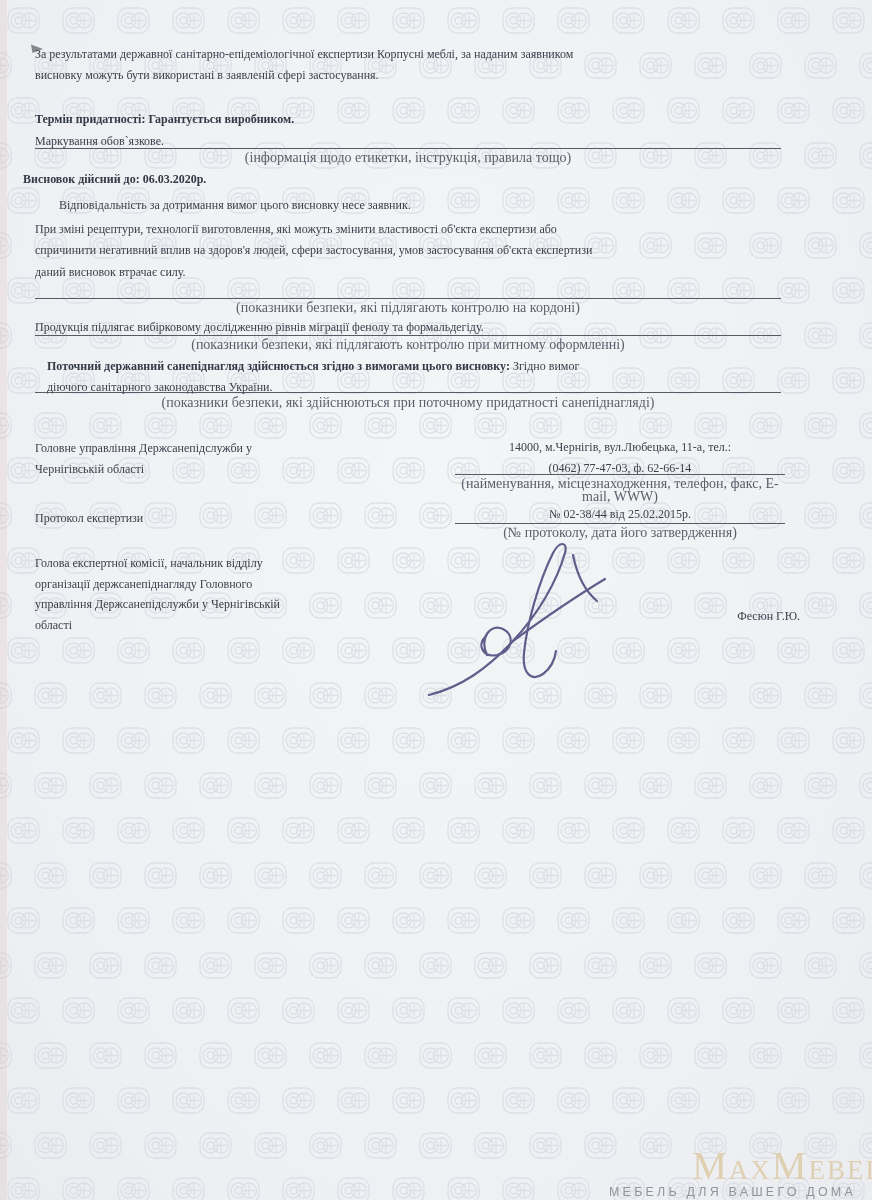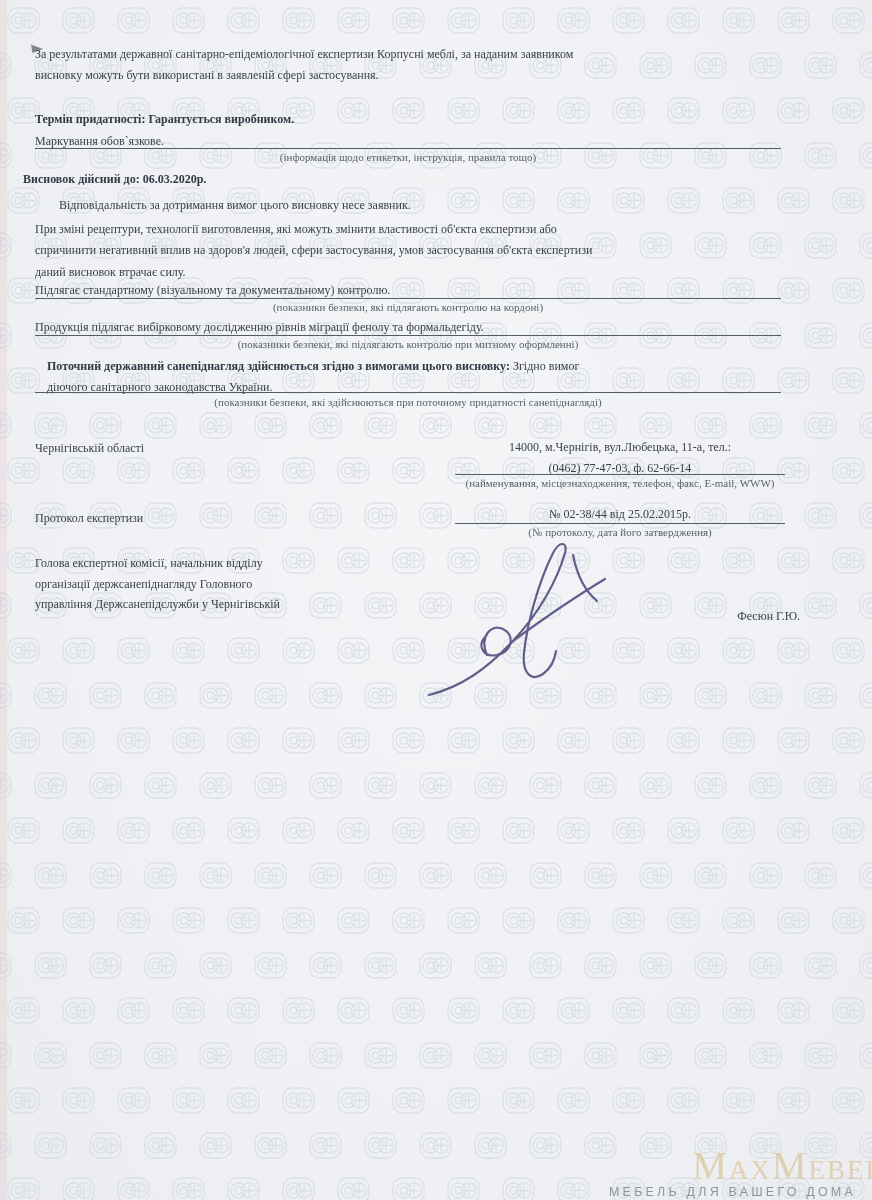--- a/index.html
+++ b/index.html
@@ -15,21 +15,21 @@
   }
   .wm{position:absolute;left:0;top:0;}
   .edge-tint{position:absolute;left:0;top:0;width:7px;height:100%;
     background:rgba(222,170,168,0.18);}
   .artifact{position:absolute;left:31px;top:43px;width:12px;height:10px;
     background:#4a4f57;opacity:.65;clip-path:polygon(0 15%,100% 60%,12% 100%);}
   .abs{position:absolute;}
   .body-text{font-size:12px;line-height:21.3px;}
   .bold{font-weight:bold;color:#333945;}
   .rule{position:absolute;height:0;border-top:1.6px solid #565c66;}
-  .caption{position:absolute;font-size:11px;line-height:13px;color:#5a616b;text-align:center;}
+  .caption{position:absolute;font-size:14px;line-height:13px;color:#5a616b;text-align:center;}
   .right-col{left:455px;width:330px;text-align:center;}
   .sig-svg{position:absolute;left:425px;top:535px;}
   .logo-word{
     position:absolute;top:1146px;right:-12px;
     font-family:"Liberation Serif", serif;
     font-variant:small-caps;
     font-size:39px;line-height:40px;
     letter-spacing:2px;
     color:#dcc9a3;opacity:.8;
     white-space:nowrap;
@@ -82,56 +82,57 @@
 
   <div class="abs body-text bold" style="left:23px;top:169px;width:760px;">Висновок дійсний до: 06.03.2020р.</div>
   <div class="abs body-text" style="left:35px;top:195px;width:760px;margin-left:24px;">Відповідальність за дотримання вимог цього висновку несе заявник.</div>
 
   <div class="abs body-text" style="left:35px;top:219px;width:770px;">
     <div>При зміні рецептури, технології виготовлення, які можуть змінити властивості об'єкта експертизи або</div>
     <div>спричинити негативний вплив на здоров'я людей, сфери застосування, умов застосування об'єкта експертизи</div>
     <div>даний висновок втрачає силу.</div>
   </div>
 
-  <div class="abs body-text" style="left:35px;top:280px;width:760px;">Підлягає стандартному (візуальному та документальному) контролю.</div>
   <div class="rule" style="left:35px;top:298px;width:746px;"></div>
   <div class="caption" style="left:35px;top:301px;width:746px;">(показники безпеки, які підлягають контролю на кордоні)</div>
 
   <div class="abs body-text" style="left:35px;top:317px;width:760px;">Продукція підлягає вибірковому дослідженню рівнів міграції фенолу та формальдегіду.</div>
   <div class="rule" style="left:35px;top:335px;width:746px;"></div>
   <div class="caption" style="left:35px;top:338px;width:746px;">(показники безпеки, які підлягають контролю при митному оформленні)</div>
 
   <div class="abs body-text" style="left:35px;top:356px;width:770px;margin-left:12px;">
     <div>
       <span class="bold">Поточний державний санепіднагляд здійснюється згідно з вимогами цього висновку:</span><span> Згідно вимог</span>
     </div>
     <div>діючого санітарного законодавства України.</div>
   </div>
   <div class="rule" style="left:35px;top:392px;width:746px;"></div>
   <div class="caption" style="left:35px;top:396px;width:746px;">(показники безпеки, які здійснюються при поточному придатності санепіднагляді)</div>
 
   <div class="abs body-text" style="left:35px;top:438px;width:400px;">
+    <div>Головне управління Держсанепідслужби у</div>
     <div>Чернігівській області</div>
   </div>
   <div class="abs body-text right-col" style="top:437px;">
     <div>14000, м.Чернігів, вул.Любецька, 11-а, тел.:</div>
     <div>(0462) 77-47-03, ф. 62-66-14</div>
   </div>
   <div class="rule" style="left:455px;top:474px;width:330px;"></div>
   <div class="caption" style="left:455px;top:477px;width:330px;">(найменування, місцезнаходження, телефон, факс, E-mail, WWW)</div>
 
   <div class="abs body-text" style="left:35px;top:508px;width:400px;">Протокол експертизи</div>
   <div class="abs body-text right-col" style="top:504px;">№ 02-38/44 від 25.02.2015р.</div>
   <div class="rule" style="left:455px;top:523px;width:330px;"></div>
   <div class="caption" style="left:455px;top:526px;width:330px;">(№ протоколу, дата його затвердження)</div>
 
   <div class="abs body-text" style="left:35px;top:553px;width:360px;line-height:20.5px;">
     <div>Голова експертної комісії, начальник відділу</div>
     <div>організації держсанепіднагляду Головного</div>
     <div>управління Держсанепідслужби у Чернігівській</div>
+    <div>області</div>
   </div>
 
   <svg class="sig-svg" width="220" height="165" viewBox="0 0 220 165" aria-hidden="true">
     <g fill="none" stroke="#494379" stroke-width="2.2" stroke-linecap="round" opacity="0.85">
       <path d="M4,160 C36,152 62,134 88,106 C114,78 132,46 140,18 C143,7 135,5 128,18 C114,46 102,88 99,118 C97,138 106,147 118,139 C126,133 130,124 131,116"></path>
       <path d="M62,120 C54,102 66,88 78,94 C90,100 88,116 72,120 C58,123 52,110 60,102"></path>
       <path d="M88,106 C118,84 150,62 180,44"></path>
       <path d="M148,20 C152,40 160,56 172,66"></path>
     </g>
   </svg>

